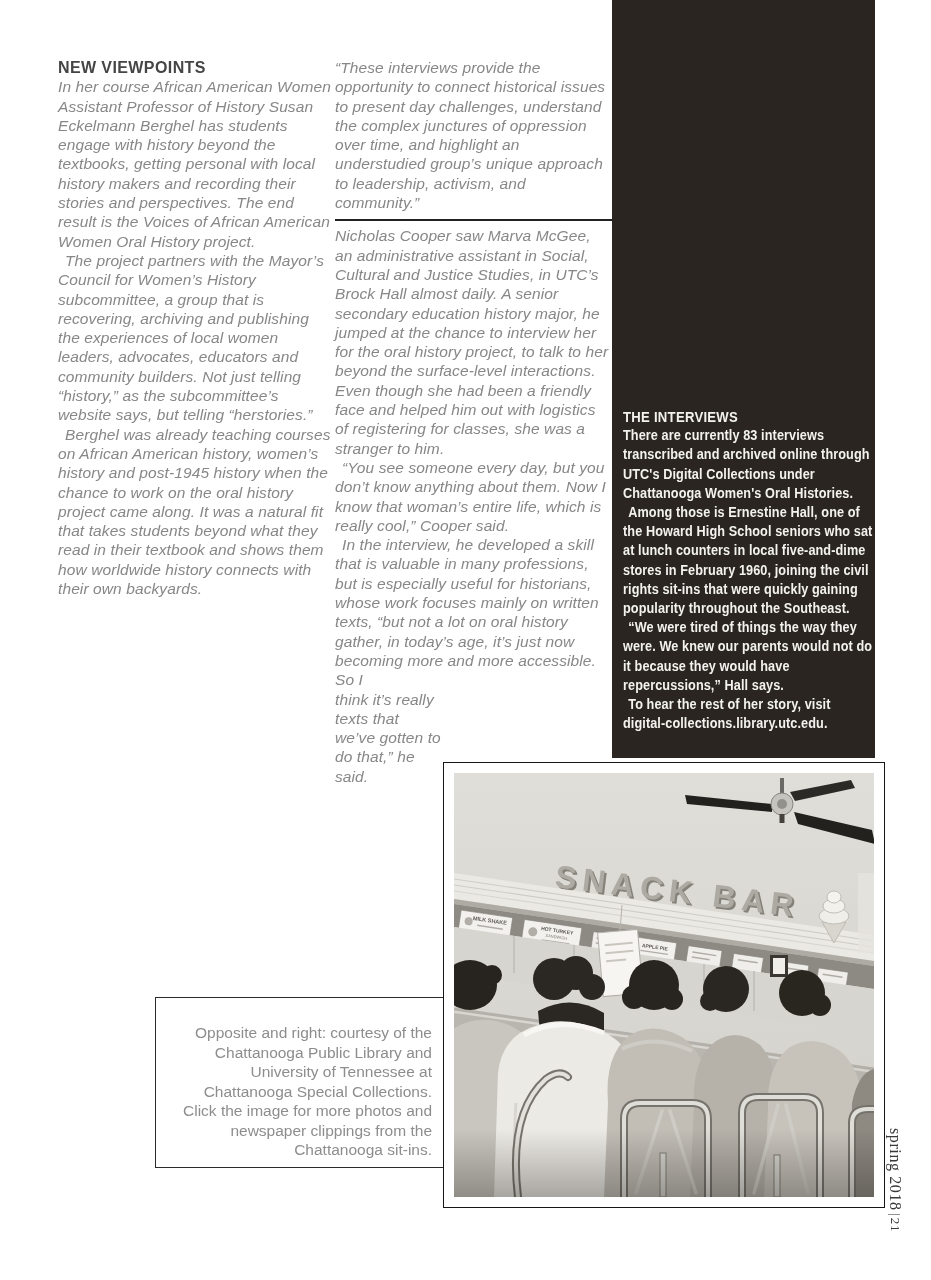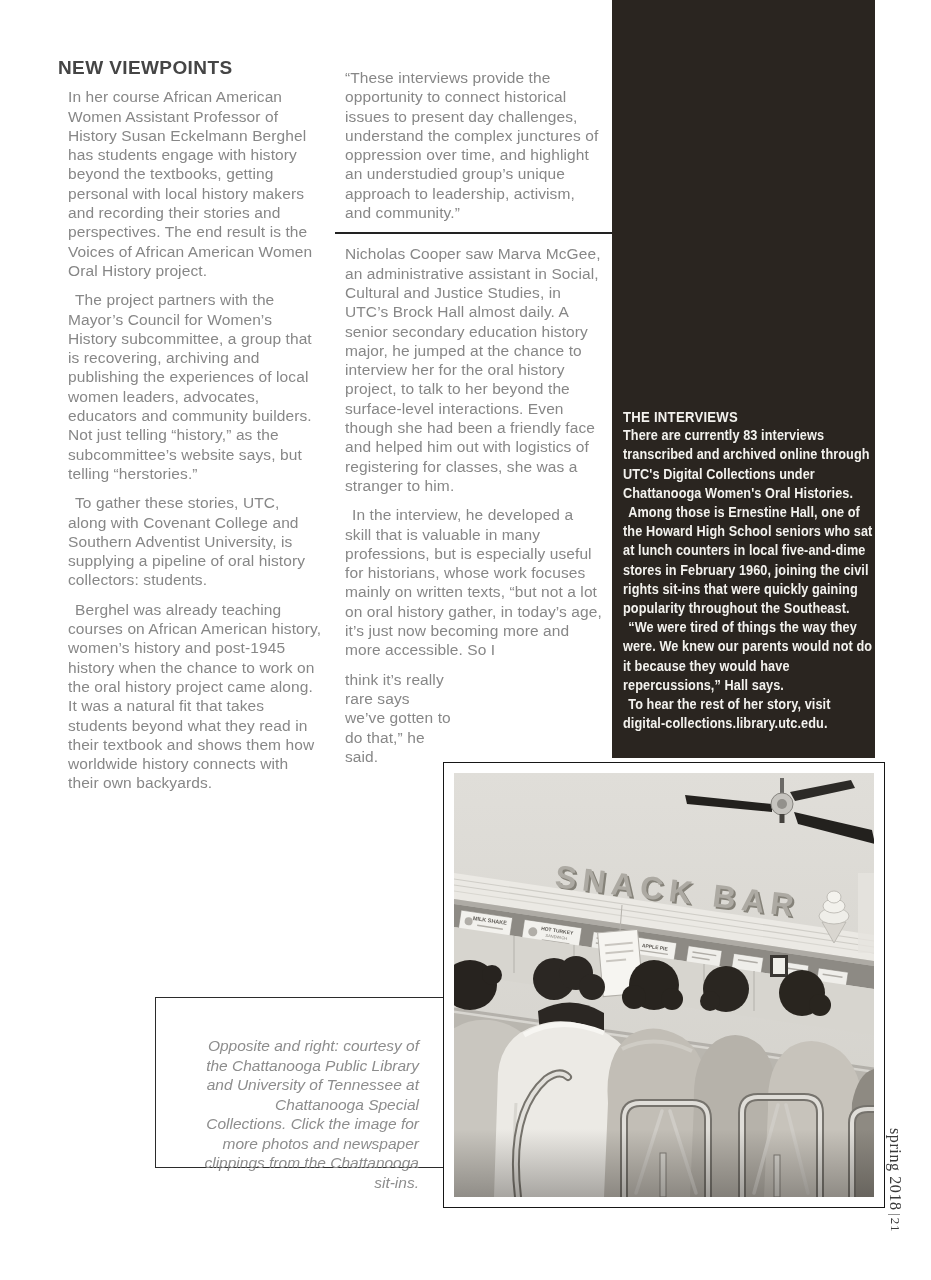--- a/index.html
+++ b/index.html
@@ -2,23 +2,23 @@
 <html><head>
 <meta charset="utf-8">
 <style>
   html,body { margin:0; padding:0; }
   body {
     width:931px; height:1280px; position:relative; background:#ffffff;
     font-family:"Liberation Sans", sans-serif; overflow:hidden;
   }
   .col { position:absolute; top:58px; color:#878787; font-size:15.5px;
          line-height:19.3px; letter-spacing:0.1px; }
-  .col p { margin:10px; }
+  .col p { margin:0;font-style:italic; }
   .col p.ind { text-indent:7px; }
-  .sec { font-size:19px; font-weight:bold; color:#454545; margin:0;
+  .sec { font-size:16px; font-weight:bold; color:#454545; margin:0;
          letter-spacing:0.4px; line-height:19.3px; }
   .col-left { left:58px; width:274px; }
   .col-mid  { left:335px; width:277px; }
   .divider  { border:none; border-top:2px solid #222; margin:7px 0 5px; }
   .narrow   { width:106px; }
 
   .sidebar { position:absolute; left:612px; top:0; width:263px; height:758px;
              background:#2a2520; }
   .sb-inner { padding:407px 0 0 11px; }
   .sb-scale { width:286px; transform:scaleX(0.875); transform-origin:0 0;
@@ -29,22 +29,22 @@
   .sb-head { font-size:15px; margin:0; letter-spacing:0.3px; }
 
   .photo-frame { position:absolute; left:443px; top:762px; width:420px;
                  height:424px; padding:10px; background:#ffffff;
                  border:1px solid #161616; z-index:3; margin:0; }
   .photo-frame svg { display:block; }
 
   .caption-box { position:absolute; left:155px; top:997px; width:292px;
                  height:171px; background:#ffffff; border:1px solid #2b2b2b;
                  box-sizing:border-box; padding:25px 14px 0 24px; z-index:2; }
-  .caption-box p { margin:13px; text-align:right; color:#8d8d8d;
-                   font-size:15.5px; line-height:19.5px;font-style:italic; }
+  .caption-box p { margin:0; text-align:right; color:#8d8d8d;
+                   font-size:15.5px; line-height:19.5px; }
 
   .folio { position:absolute; left:886px; top:1128px; writing-mode:vertical-rl;
            font-family:"Liberation Serif", serif; color:#3a3a3a;
            font-size:16px; letter-spacing:0.6px; }
   .folio .num { font-size:13px; }
   .folio .div { font-size:13px; color:#555; padding:2px 0; }
 </style>
 </head>
 <body>
 
@@ -57,30 +57,30 @@
       <p class="ind">“We were tired of things the way they were. We knew our parents would not do it because they would have repercussions,” Hall says.</p>
       <p class="ind">To hear the rest of her story, visit digital-collections.library.utc.edu.</p>
     </div>
   </div>
 </aside>
 
 <section class="col col-left">
   <h2 class="sec">NEW VIEWPOINTS</h2>
   <p>In her course African American Women Assistant Professor of History Susan Eckelmann Berghel has students engage with history beyond the textbooks, getting personal with local history makers and recording their stories and perspectives. The end result is the Voices of African American Women Oral History project.</p>
   <p class="ind">The project partners with the Mayor’s Council for Women’s History subcommittee, a group that is recovering, archiving and publishing the experiences of local women leaders, advocates, educators and community builders. Not just telling “history,” as the subcommittee’s website says, but telling “herstories.”</p>
-  <p class="ind">To gather these stories, UTC, along with Covenant College and Southern Adventist University, is supplying a pipeline of oral history collectors: students.</p>
   <p class="ind">Berghel was already teaching courses on African American history, women’s history and post-1945 history when the chance to work on the oral history project came along. It was a natural fit that takes students beyond what they read in their textbook and shows them how worldwide history connects with their own backyards.</p>
 </section>
 
 <section class="col col-mid">
   <p>“These interviews provide the opportunity to connect historical issues to present day challenges, understand the complex junctures of oppression over time, and highlight an understudied group’s unique approach to leadership, activism, and community.”</p>
   <hr class="divider">
   <p>Nicholas Cooper saw Marva McGee, an administrative assistant in Social, Cultural and Justice Studies, in UTC’s Brock Hall almost daily. A senior secondary education history major, he jumped at the chance to interview her for the oral history project, to talk to her beyond the surface-level interactions. Even though she had been a friendly face and helped him out with logistics of registering for classes, she was a stranger to him.</p>
+  <p class="ind">“You see someone every day, but you don’t know anything about them. Now I know that woman’s entire life, which is really cool,” Cooper said.</p>
   <p class="ind">In the interview, he developed a skill that is valuable in many professions, but is especially useful for historians, whose work focuses mainly on written texts, “but not a lot on oral history gather, in today’s age, it’s just now becoming more and more accessible. So I</p>
-  <p class="narrow">think it’s really rare says we’ve gotten to do that,” he said.</p>
+  <p class="narrow">think it’s really texts that we’ve gotten to do that,” he said.</p>
 </section>
 
 <figure class="photo-frame" role="img" aria-label="Black-and-white photograph of students seated at a Snack Bar lunch counter during the Chattanooga sit-ins">
   <svg width="420" height="424" viewBox="0 0 420 424" xmlns="http://www.w3.org/2000/svg">
     <defs>
       <linearGradient id="wallg" x1="0" y1="0" x2="0" y2="1">
         <stop offset="0" stop-color="#e0ded9"></stop>
           <stop offset="1" stop-color="#d2d0ca"></stop>
       </linearGradient>
       <linearGradient id="vig" x1="0" y1="0" x2="0" y2="1">

